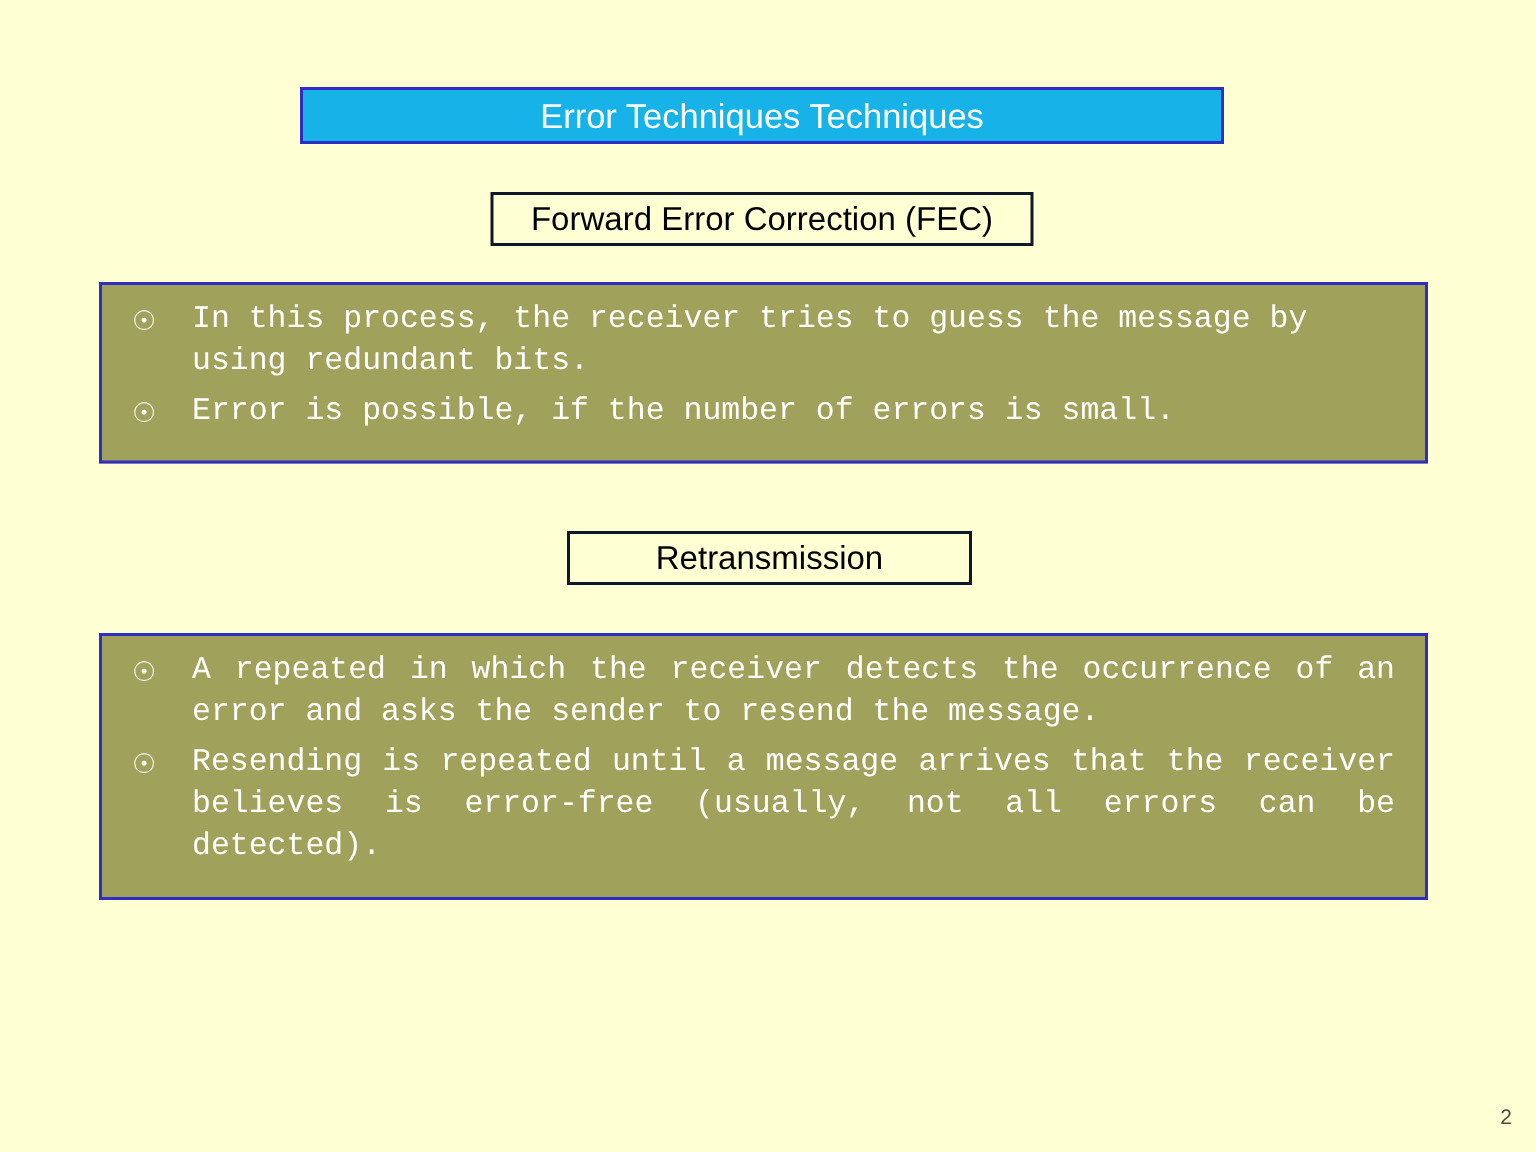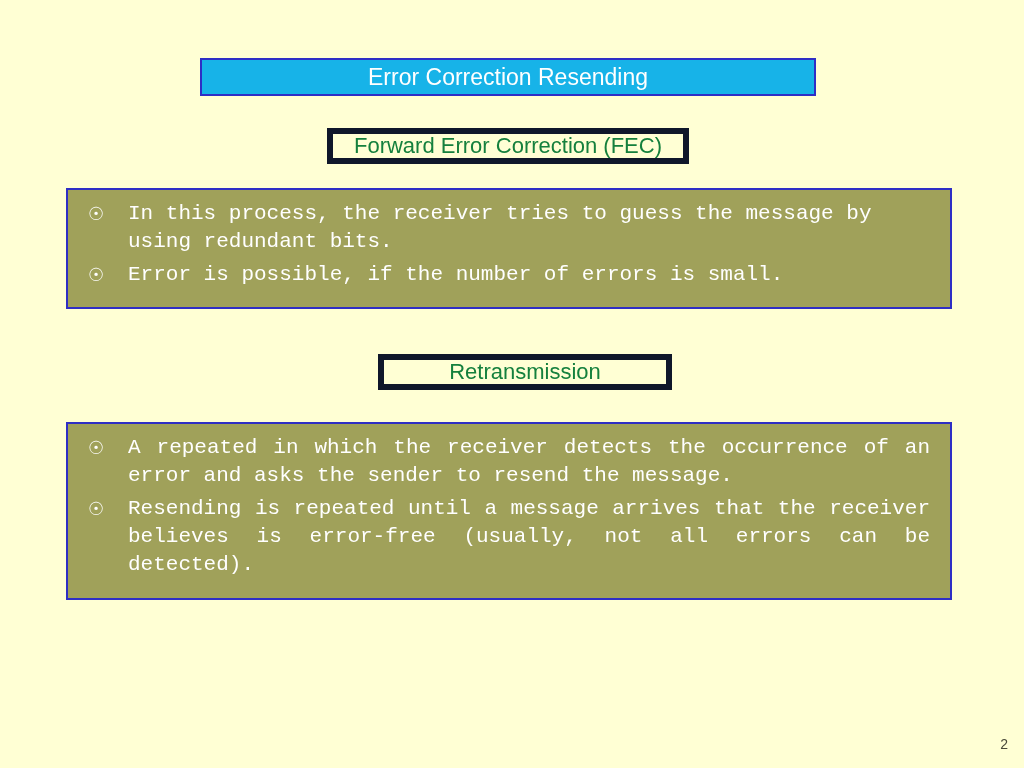--- a/index.html
+++ b/index.html
@@ -23,39 +23,39 @@
       background: #17b3e8;
       border: 2px solid #2e2ec5;
       color: #ffffff;
       font-size: 23px;
       display: flex;
       align-items: center;
       justify-content: center;
     }
     .subtitle-box {
       background: #ffffd4;
-      border: 6px solid #0f172a;
-      color: #15803d;
+      border: 2px solid #0f172a;
+      color: #000000;
       font-size: 22px;
       display: flex;
       align-items: center;
       justify-content: center;
       height: 36px;
     }
     .subtitle-1 {
       position: absolute;
       left: 327px;
       top: 128px;
       width: 362px;
     }
     .subtitle-2 {
       position: absolute;
       left: 378px;
       top: 354px;
-      width: 294px;
+      width: 270px;
     }
     .content-box {
       position: absolute;
       background: #a0a15a;
       border: 2px solid #2e2ec5;
       padding: 10px 20px 14px 20px;
       color: #ffffff;
       font-size: 21px;
       line-height: 1.35;
     }
@@ -90,21 +90,21 @@
       position: absolute;
       right: 16px;
       bottom: 16px;
       color: #4a4a3a;
       font-size: 14px;
     }
   </style>
 </head>
 <body>
 
-<div class="main-title">Error Correction Resending</div>
+<div class="main-title">Error Techniques Techniques</div>
 
 <div class="subtitle-box subtitle-1">Forward Error Correction (FEC)</div>
 
 <div class="content-box content-1">
   <div class="bullet-item">
     <span class="bullet">☉</span>
     <span class="bullet-text">In this process, the receiver tries to guess the message by using redundant bits.</span>
   </div>
   <div class="bullet-item">
     <span class="bullet">☉</span>

